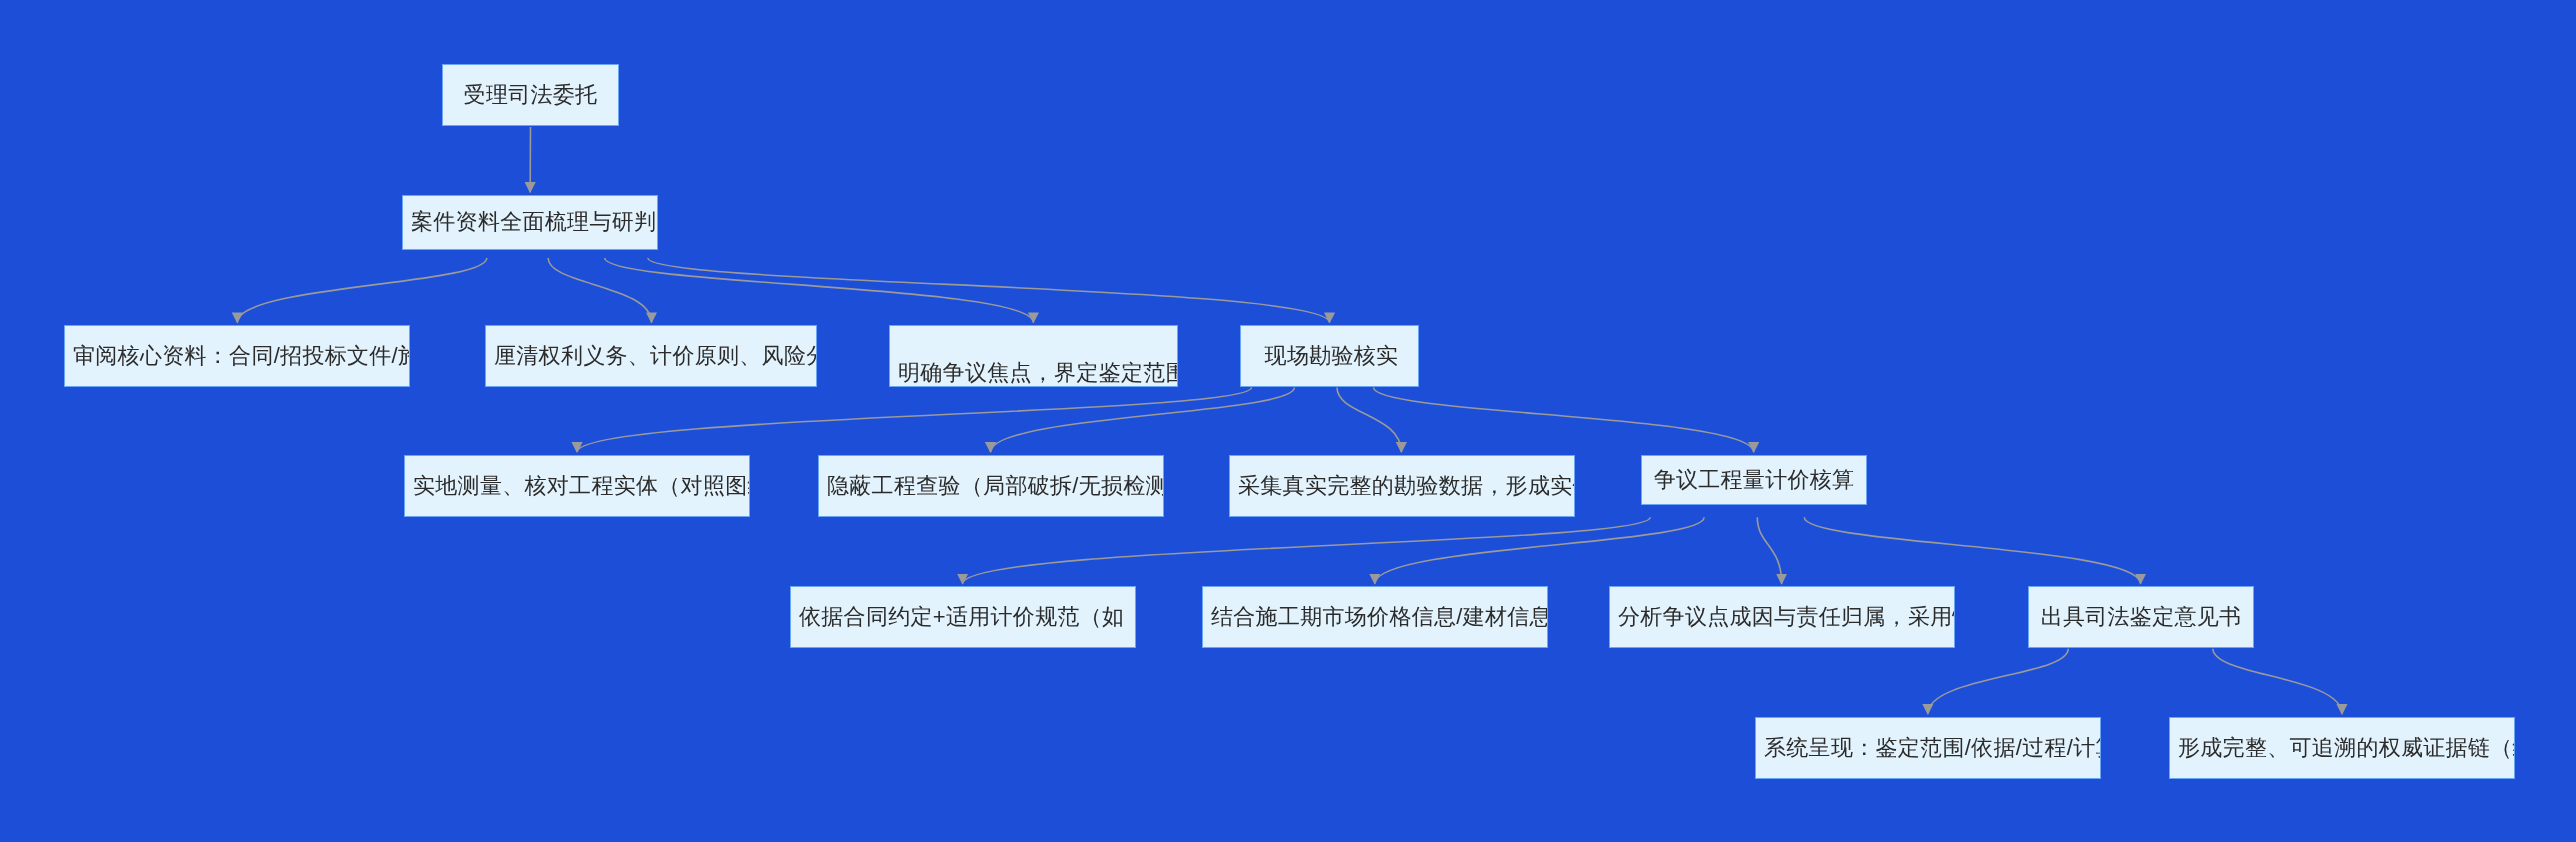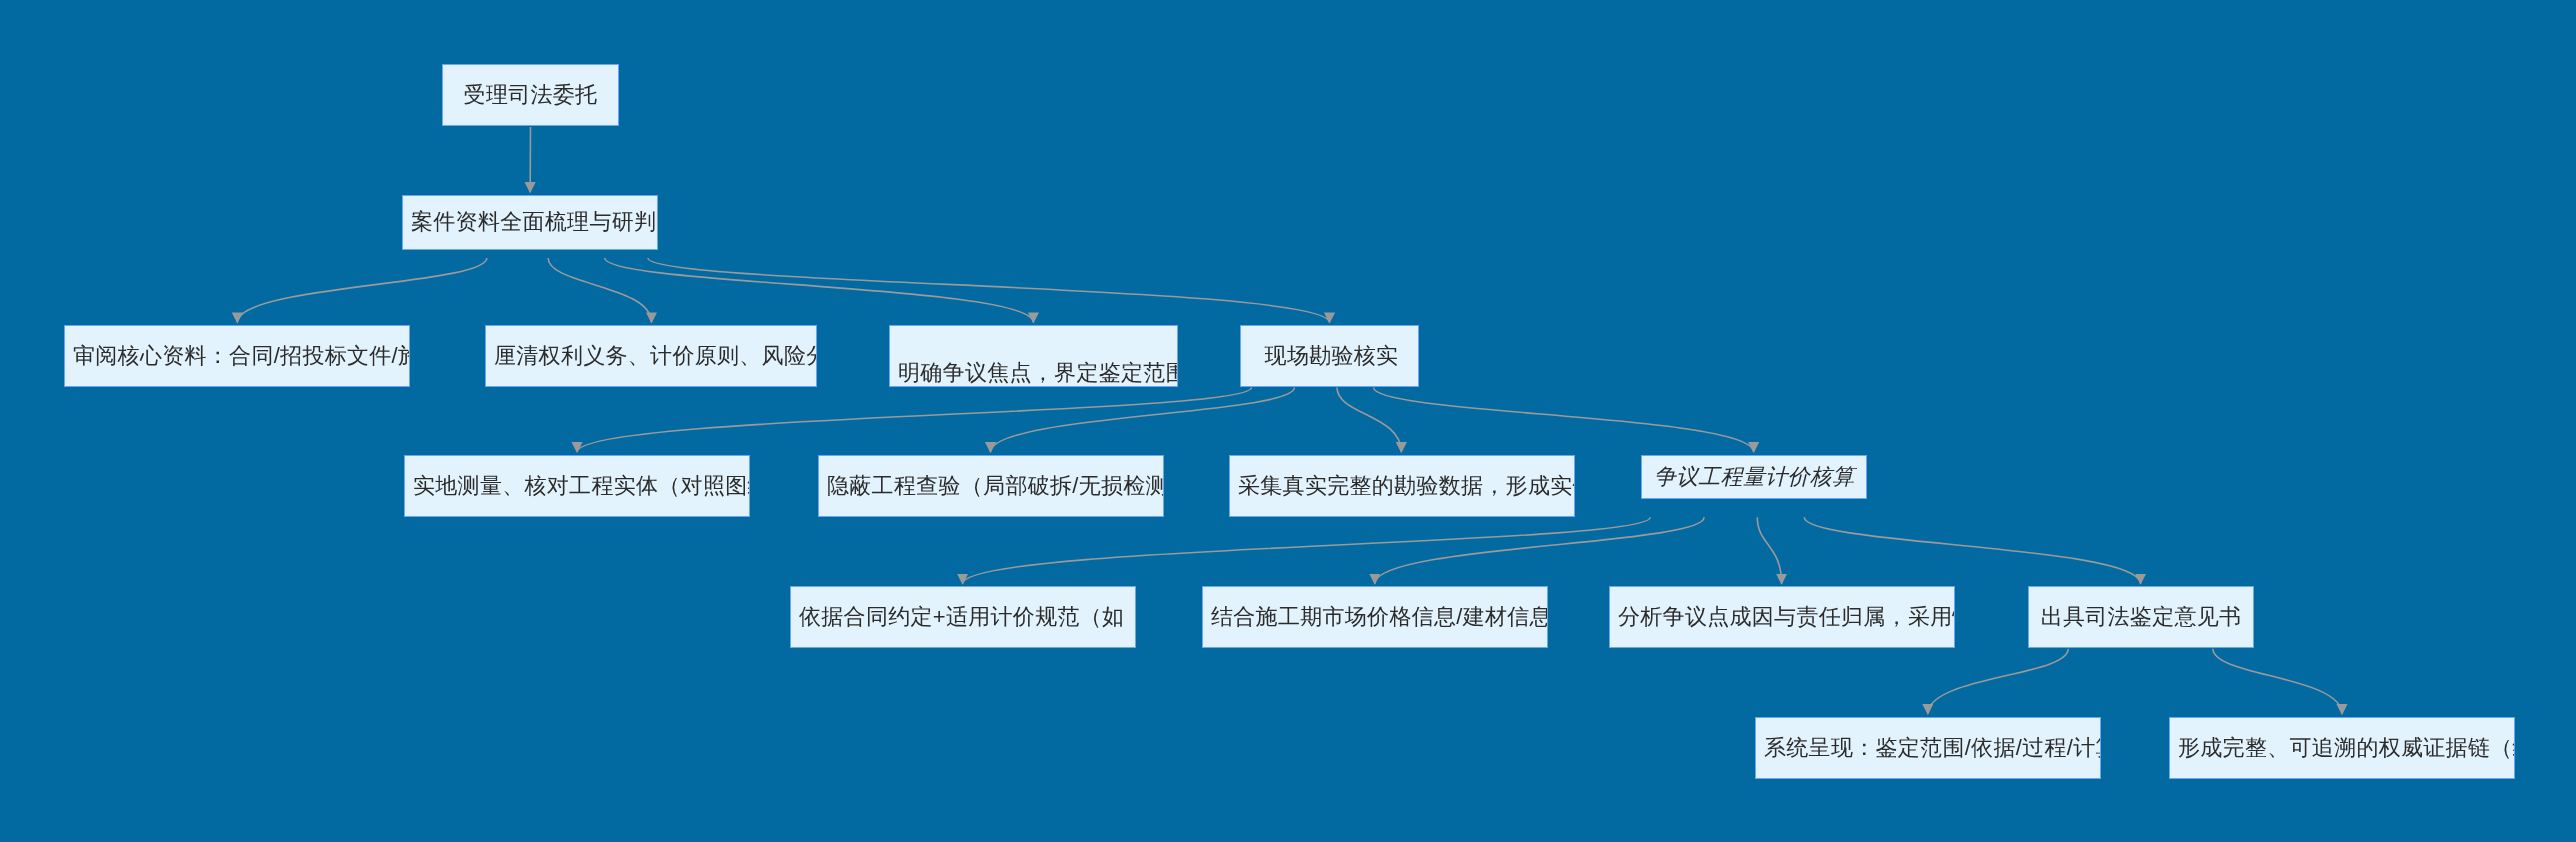--- a/index.html
+++ b/index.html
@@ -12,21 +12,21 @@
     width: 2576px;
     height: 843px;
     font-family: "Liberation Sans", "DejaVu Sans", sans-serif;
     overflow: hidden;
     position: relative;
   }
   #canvas {
     position: relative;
     width: 2576px;
     height: 843px;
-    background: #0369a1;
+    background: #1d4ed8;
   }
   #edge-layer {
     position: absolute;
     left: 0;
     top: 0;
     width: 2576px;
     height: 843px;
     pointer-events: none;
   }
   .node {
@@ -105,21 +105,21 @@
       </div>
       <div class="node" style="left: 404px; top: 455px; width: 346px; height: 62px; background: rgb(227, 243, 253); border-color: rgb(106, 166, 245);">
         <span class="node-label" style="color: rgb(43, 43, 43);">实地测量、核对工程实体（对照图纸文</span>
       </div>
       <div class="node" style="left: 818px; top: 455px; width: 346px; height: 62px; background: rgb(227, 243, 253); border-color: rgb(106, 166, 245);">
         <span class="node-label" style="color: rgb(43, 43, 43);">隐蔽工程查验（局部破拆/无损检测等）</span>
       </div>
       <div class="node" style="left: 1229px; top: 455px; width: 346px; height: 62px; background: rgb(227, 243, 253); border-color: rgb(106, 166, 245);">
         <span class="node-label" style="color: rgb(43, 43, 43);">采集真实完整的勘验数据，形成实体化</span>
       </div>
-      <div class="node" style="left: 1641px; top: 455px; width: 226px; height: 44px; background: rgb(227, 243, 253); border-color: rgb(106, 166, 245); font-style: italic;">
+      <div class="node" style="left: 1641px; top: 455px; width: 226px; height: 50px; background: rgb(227, 243, 253); border-color: rgb(106, 166, 245);">
         <span class="node-label" style="color: rgb(43, 43, 43);">争议工程量计价核算</span>
       </div>
       <div class="node" style="left: 790px; top: 586px; width: 346px; height: 62px; background: rgb(227, 243, 253); border-color: rgb(106, 166, 245);">
         <span class="node-label" style="color: rgb(43, 43, 43);">依据合同约定+适用计价规范（如《建</span>
       </div>
       <div class="node" style="left: 1202px; top: 586px; width: 346px; height: 62px; background: rgb(227, 243, 253); border-color: rgb(106, 166, 245);">
         <span class="node-label" style="color: rgb(43, 43, 43);">结合施工期市场价格信息/建材信息价</span>
       </div>
       <div class="node" style="left: 1609px; top: 586px; width: 346px; height: 62px; background: rgb(227, 243, 253); border-color: rgb(106, 166, 245);">
         <span class="node-label" style="color: rgb(43, 43, 43);">分析争议点成因与责任归属，采用恰当</span>

